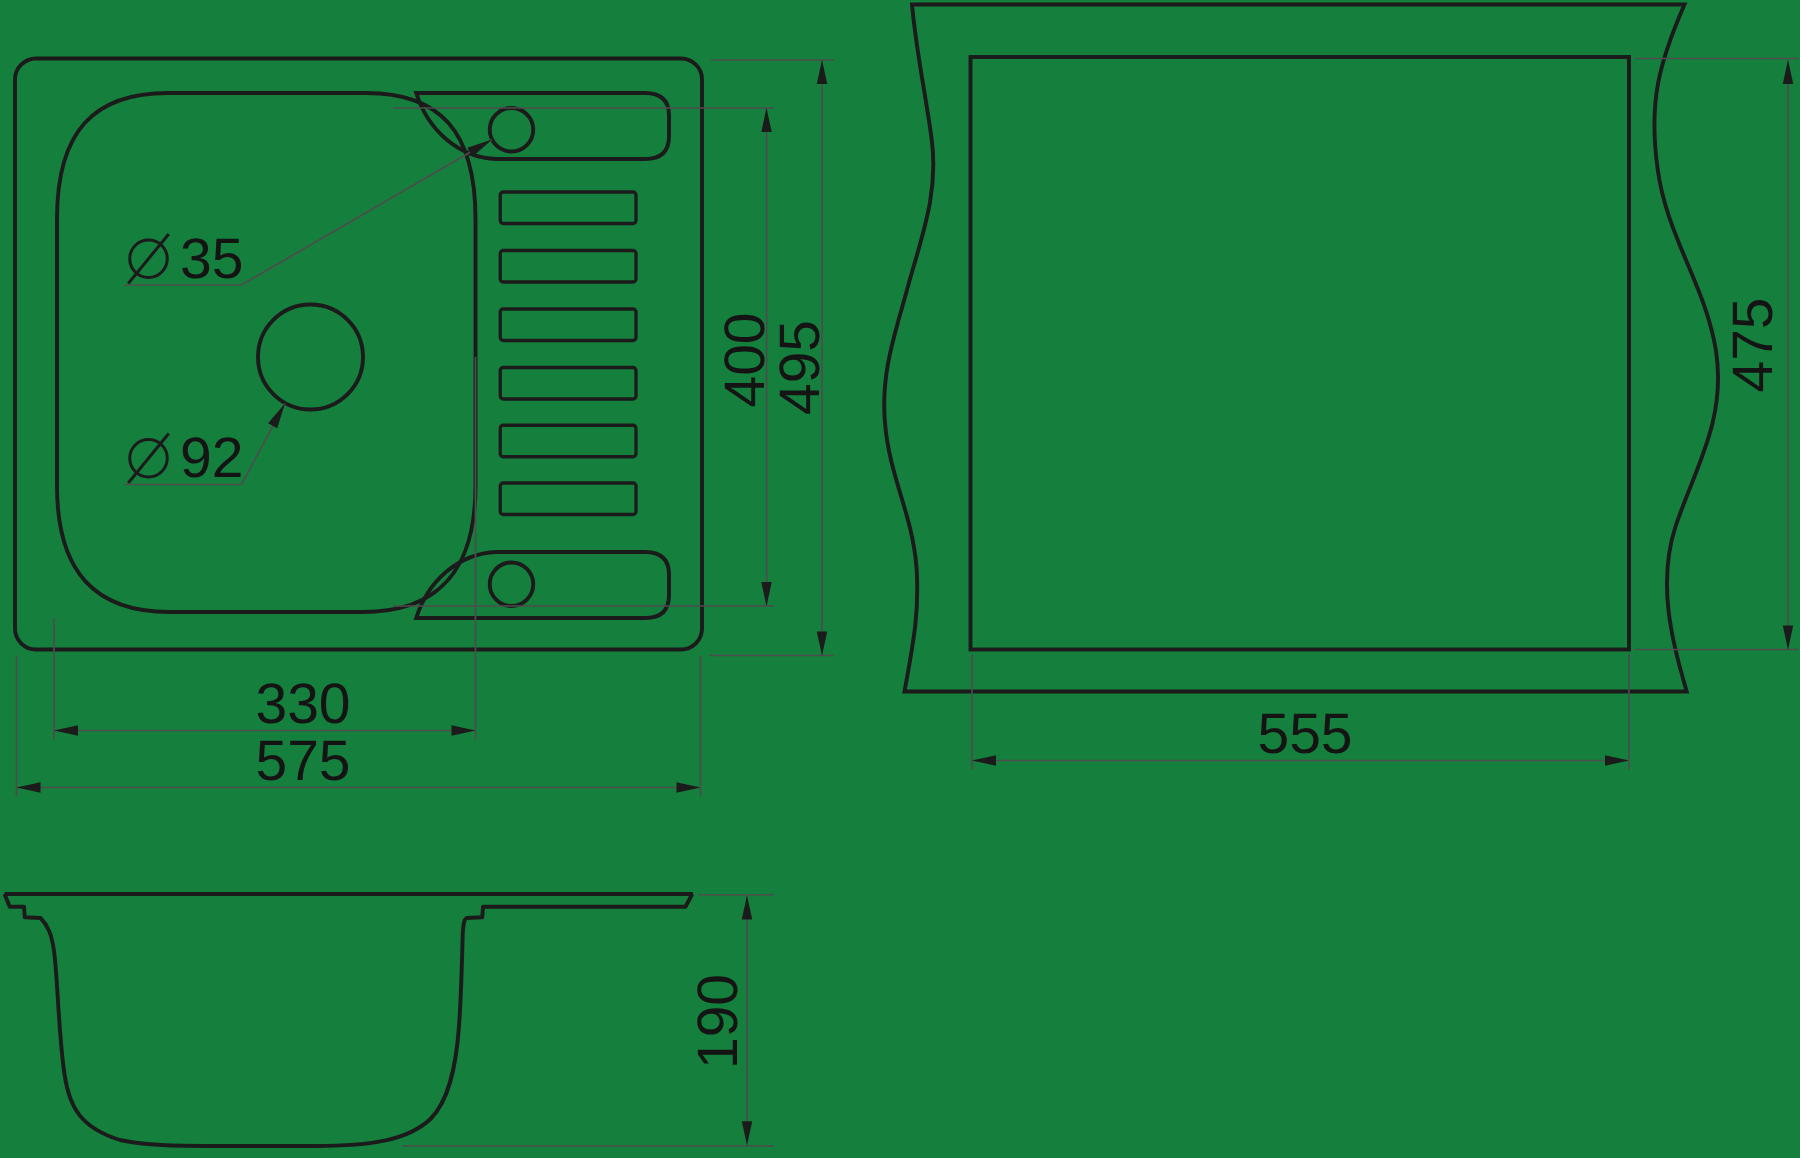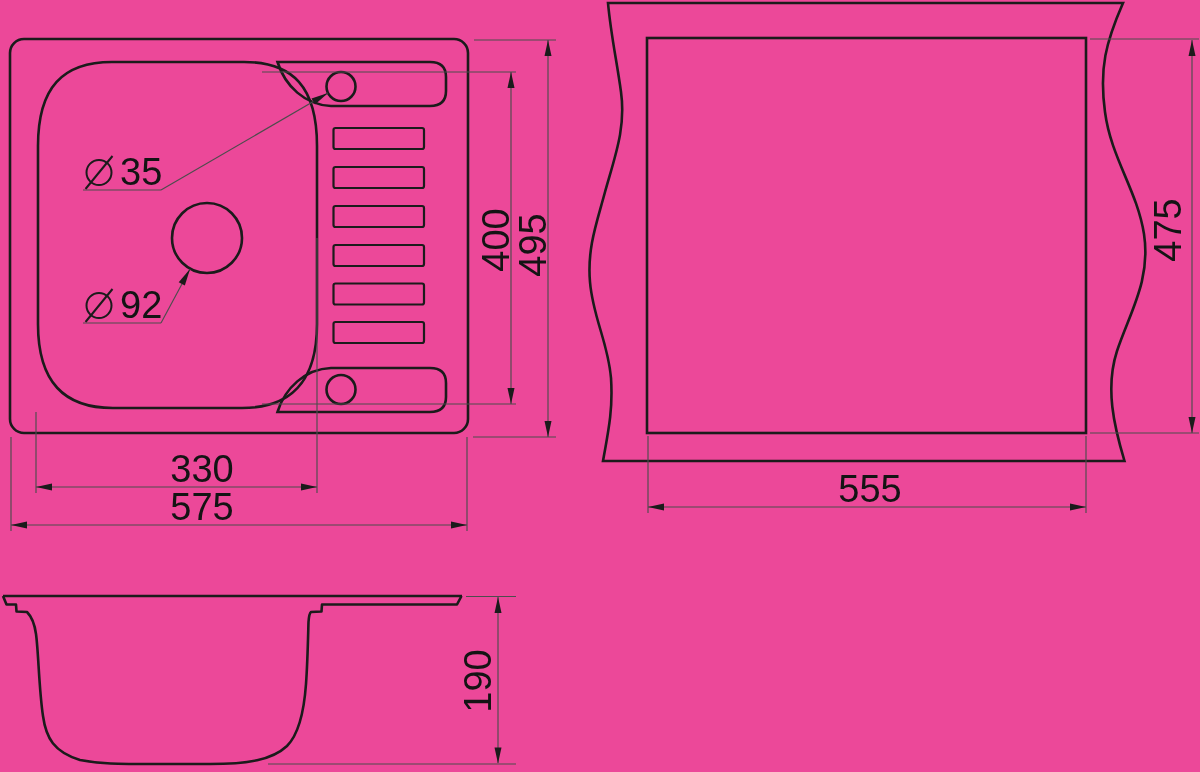--- a/index.html
+++ b/index.html
@@ -1,16 +1,16 @@
 <!DOCTYPE html>
 <html><head>
 <meta charset="utf-8">
 <style>
   html,body{margin:0;padding:0;background:#ffffff;}
-  .stage{width:1200px;height:772px;position:relative;background:#ec4899;overflow:hidden;}
+  .stage{width:1200px;height:772px;position:relative;background:#15803d;overflow:hidden;}
   svg{display:block;}
   .obj{stroke:#1b1b1b;stroke-width:2.6;fill:none;}
   .obj-thin{stroke:#1b1b1b;stroke-width:2.2;fill:none;}
   .dim{stroke:#4d4d4d;stroke-width:1.15;fill:none;}
   .arrow{fill:#1b1b1b;stroke:none;}
   .dimtext{font-family:"Liberation Sans","DejaVu Sans",sans-serif;font-size:38px;fill:#141414;}
   .sym{stroke:#1b1b1b;stroke-width:2;fill:none;}
 </style>
 </head>
 <body>

